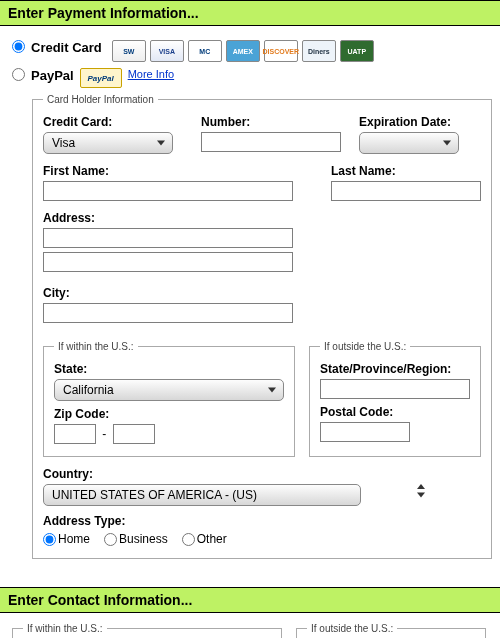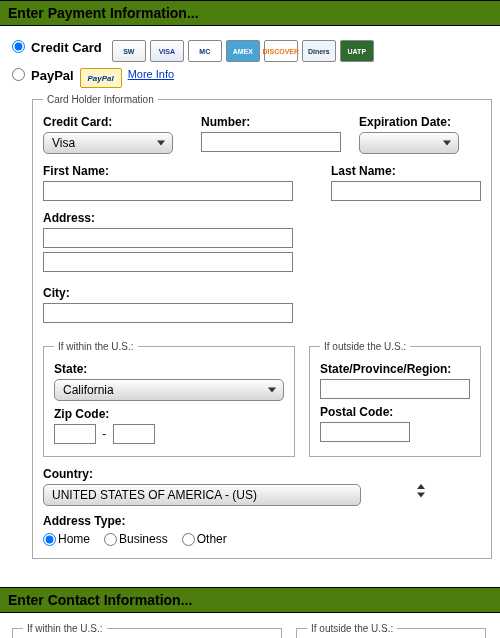--- a/index.html
+++ b/index.html
@@ -4,21 +4,21 @@
 <style>
   * { box-sizing: border-box; margin: 0; padding: 0; }
   body {
     font-family: Arial, Helvetica, sans-serif;
     font-size: 12px;
     background: #fff;
     width: 500px;
     overflow: hidden;
   }
   .section-header {
-    background: #4d7c0f;
+    background: #bef264;
     color: #000;
     font-weight: bold;
     font-size: 14px;
     padding: 4px 8px;
     border-top: 1px solid #000;
     border-bottom: 1px solid #000;
   }
   .section-body {
     padding: 8px 12px 12px 12px;
   }

